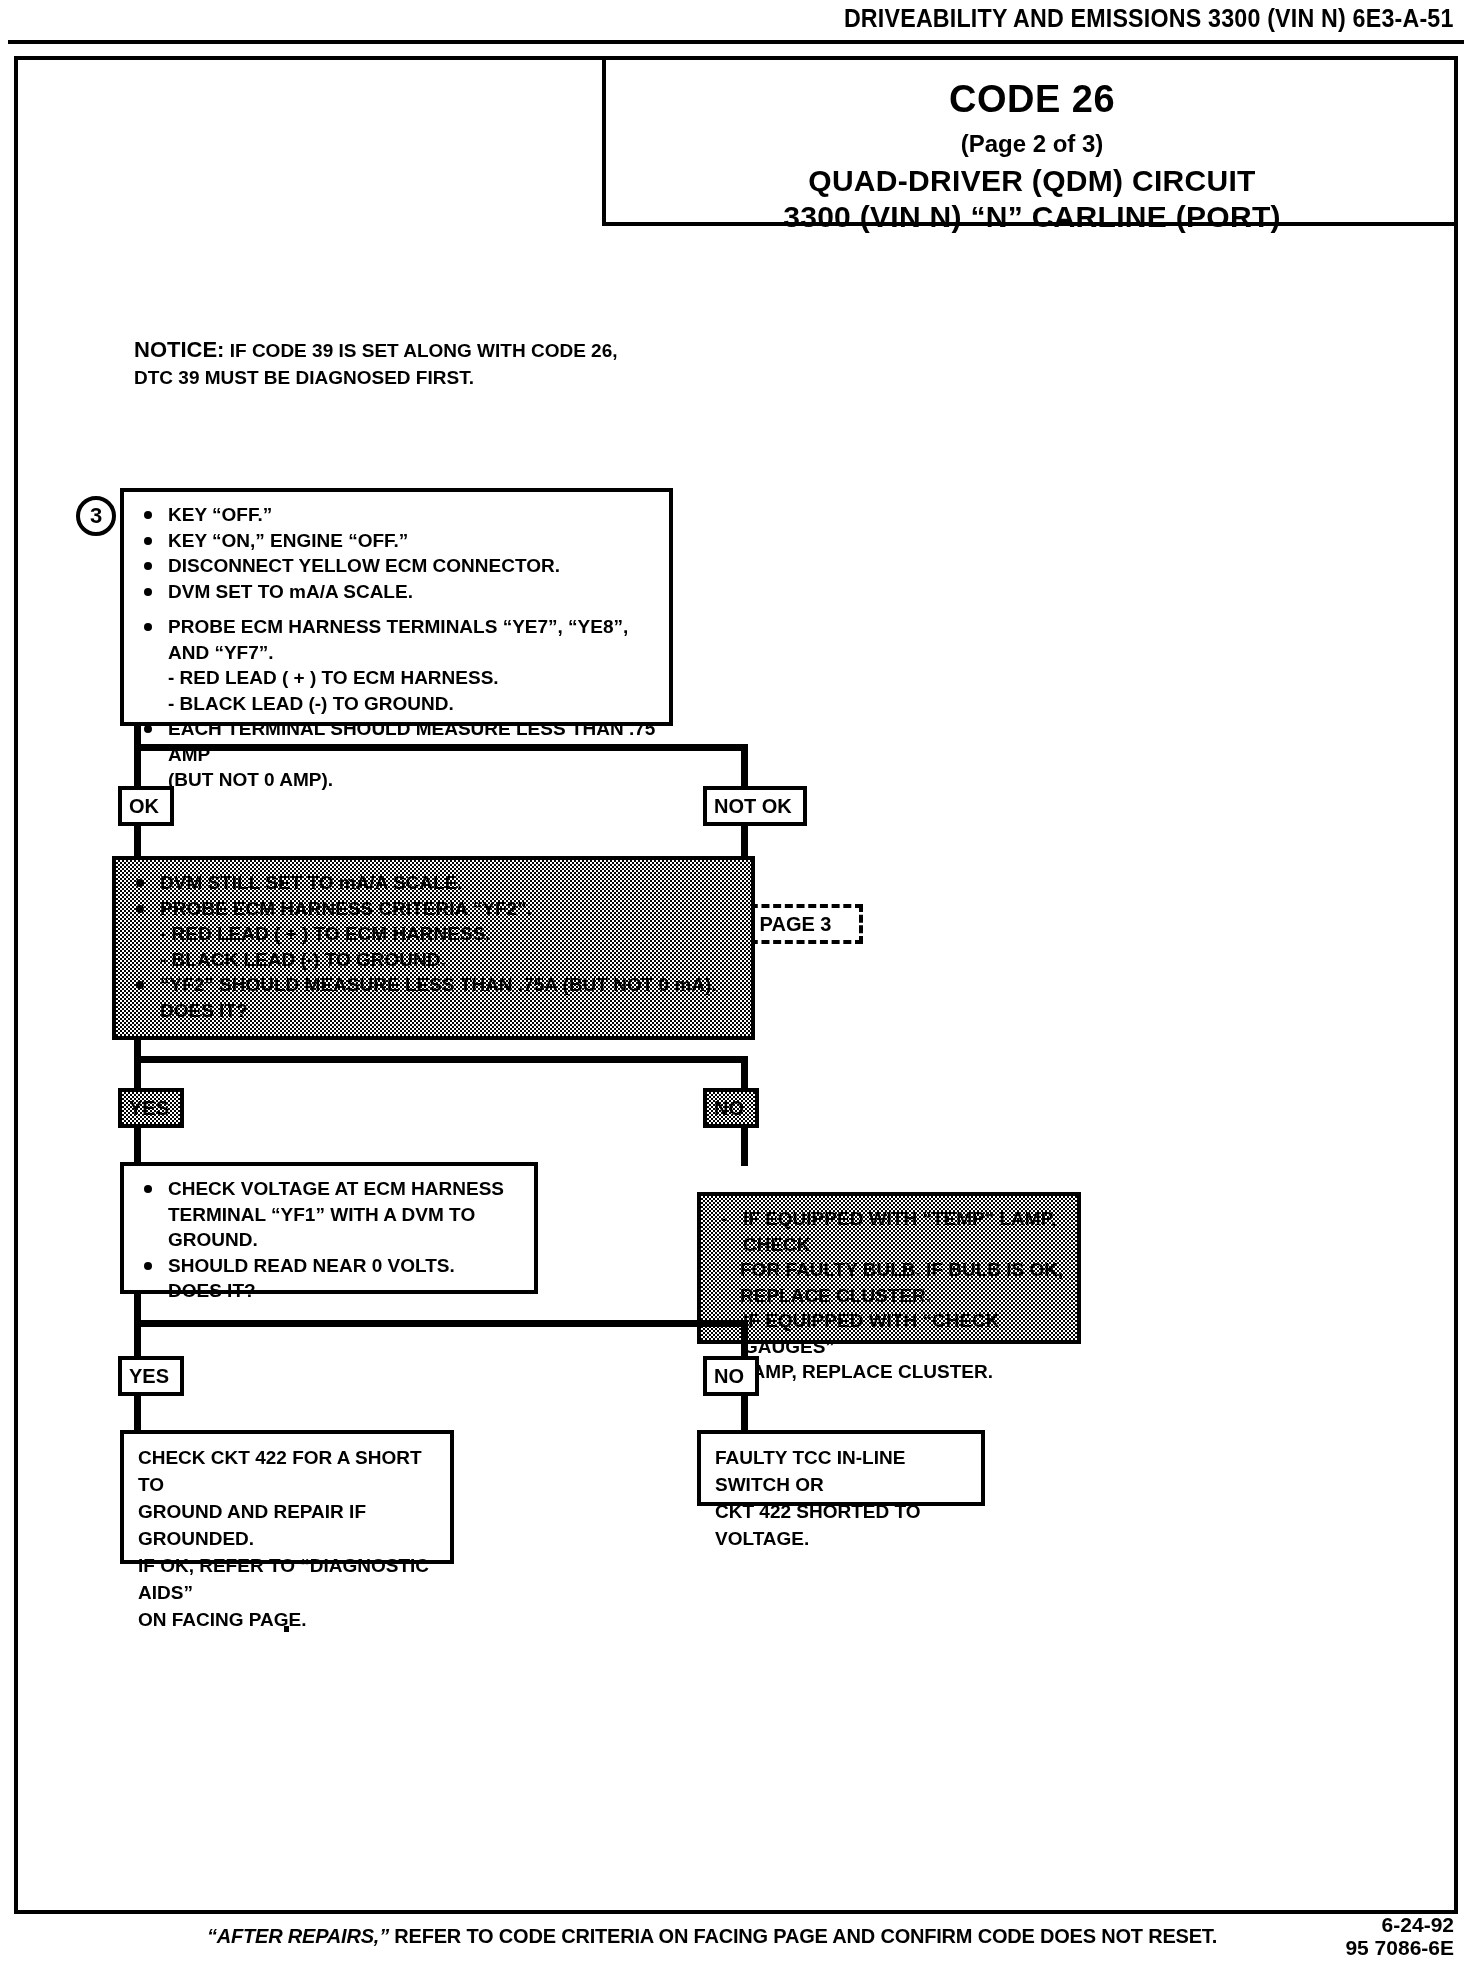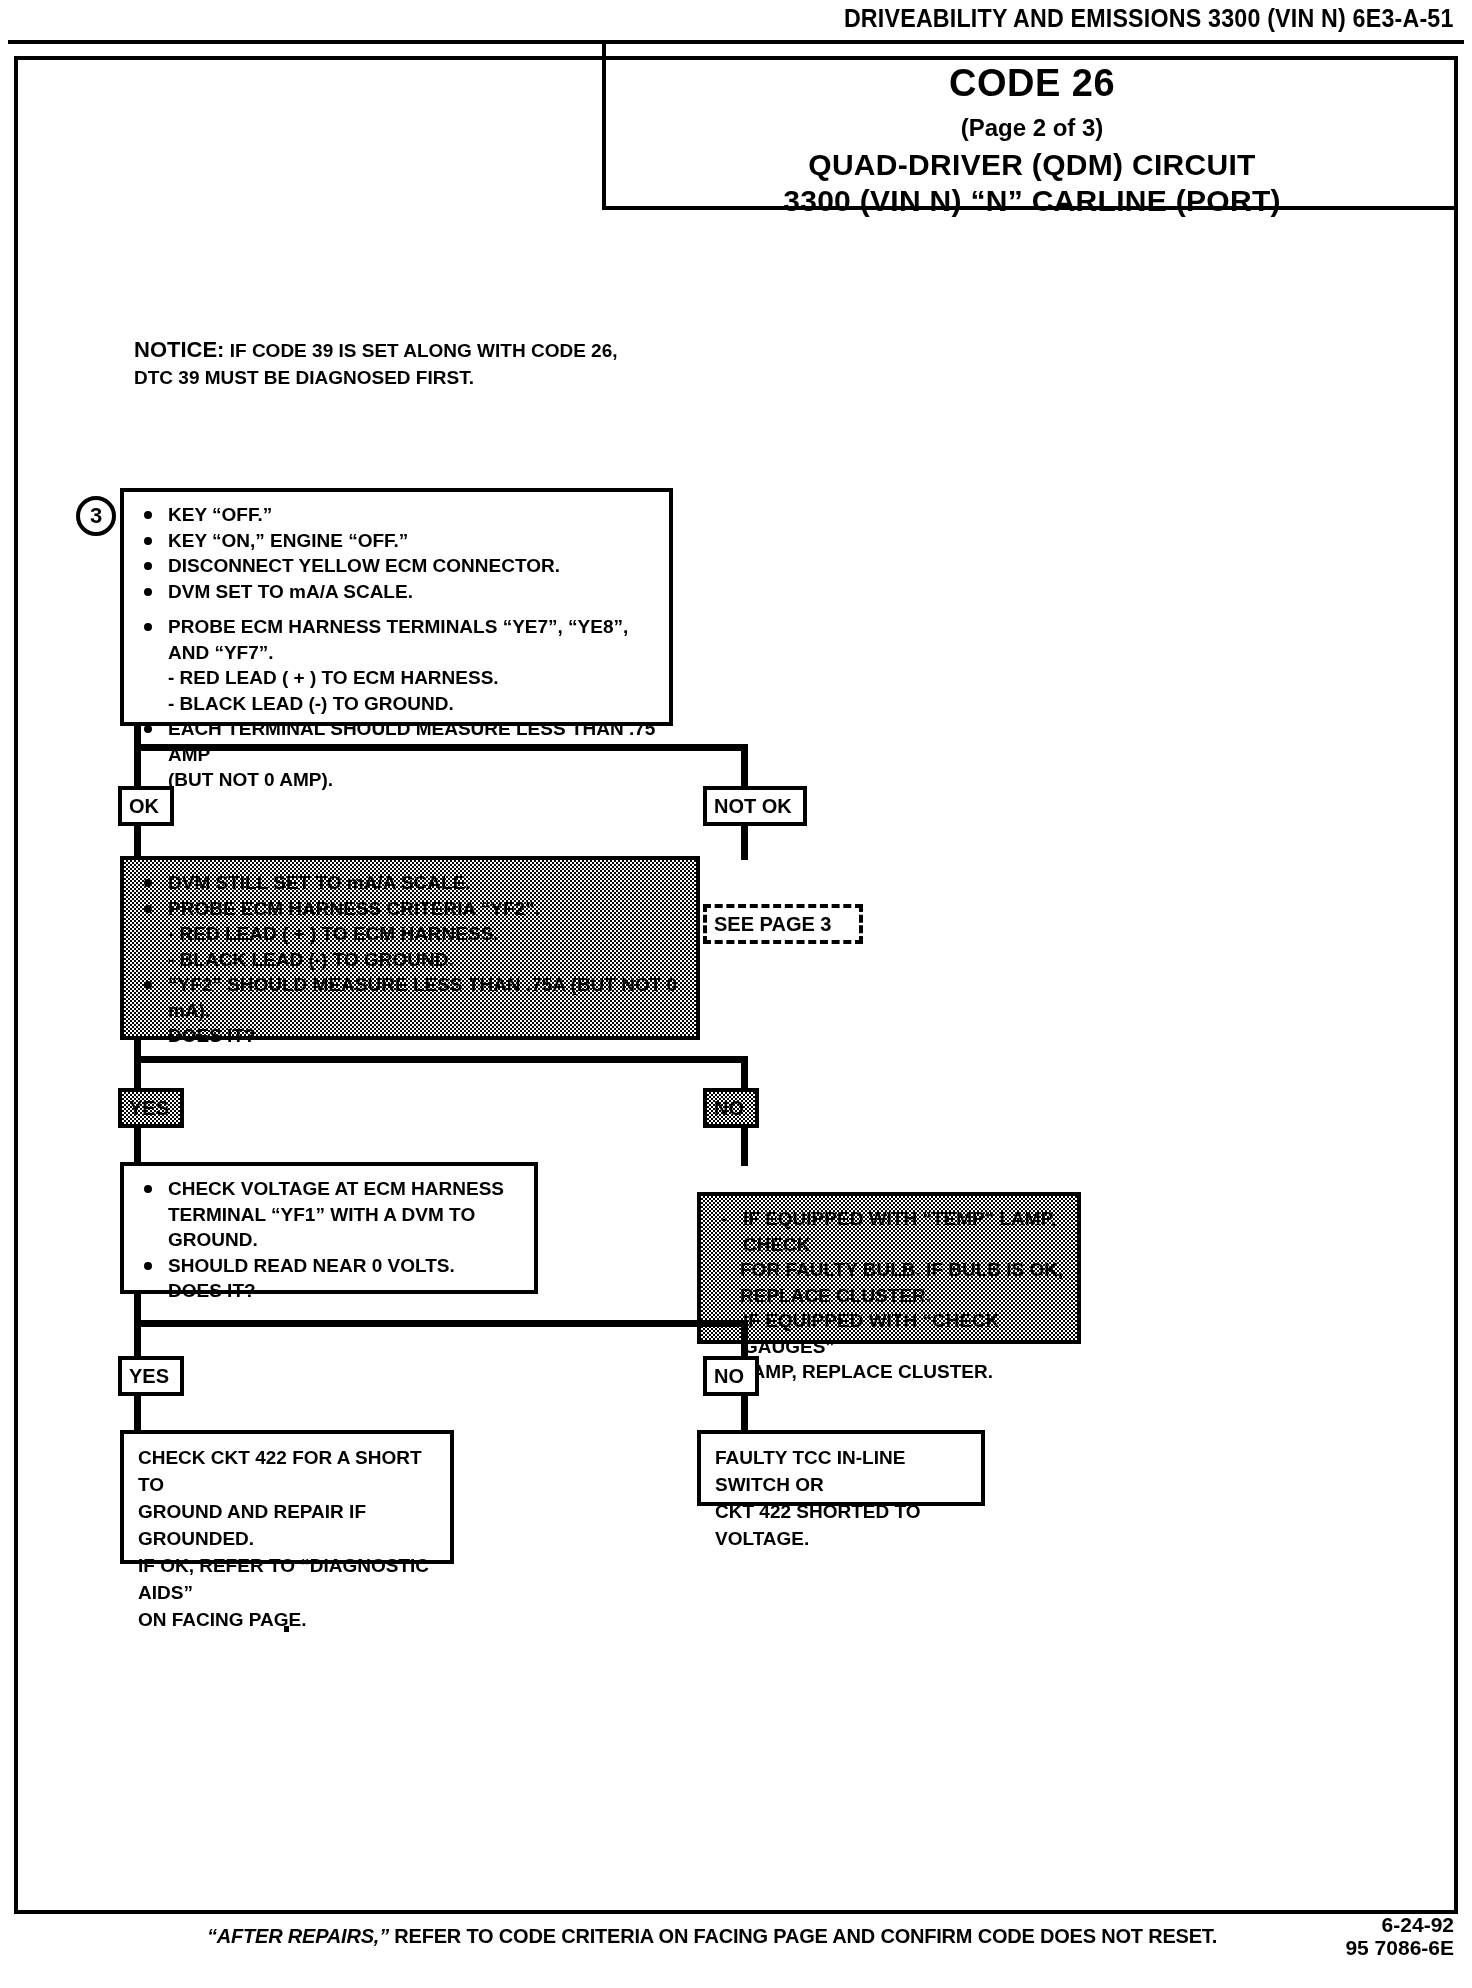--- a/index.html
+++ b/index.html
@@ -26,21 +26,21 @@
   }
 
   
   #page-frame{
     position:absolute;left:14px;top:56px;width:1444px;height:1858px;
     border:4px solid #000;box-sizing:border-box;
   }
 
   
   #title-block{
-    position:absolute;left:602px;top:40px;width:856px;height:170px;
+    position:absolute;left:602px;top:56px;width:856px;height:170px;
     border-left:4px solid #000;border-bottom:4px solid #000;
     box-sizing:border-box;text-align:center;
   }
   #title-code{
     font-size:38px;font-weight:bold;margin-top:22px;letter-spacing:0.5px;
   }
   #title-page{
     font-size:24px;font-weight:bold;margin-top:9px;
   }
   #title-line1{
@@ -177,21 +177,21 @@
   <span>NOT OK</span>
 </div>
 
 <div class="vline" style="left:134px;top:824px;height:36px;"></div>
 <div class="vline" style="left:741px;top:824px;height:36px;"></div>
 
 <div class="chip dashed" style="left:703px;top:904px;width:160px;">
   <span>SEE PAGE 3</span>
 </div>
 
-<div class="box shaded" style="left:120px;top:856px;width:580px;height:184px;">
+<div class="box shaded" style="left:112px;top:856px;width:643px;height:184px;">
   <div class="inner">
     <div class="li"><span class="bul"></span><span>DVM STILL SET TO mA/A SCALE.</span></div>
     <div class="li"><span class="bul"></span><span>PROBE ECM HARNESS CRITERIA “YF2”.</span></div>
     <div class="cont">- RED LEAD ( + ) TO ECM HARNESS.</div>
     <div class="cont">- BLACK LEAD (-) TO GROUND.</div>
     <div class="li"><span class="bul"></span><span>“YF2” SHOULD MEASURE LESS THAN .75A (BUT NOT 0 mA).</span></div>
     <div class="cont">DOES IT?</div>
   </div>
 </div>
 

